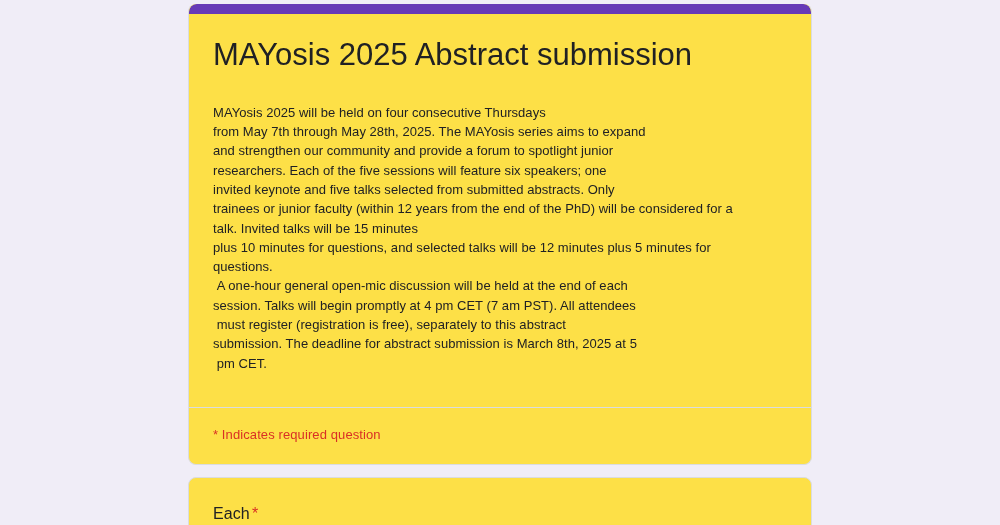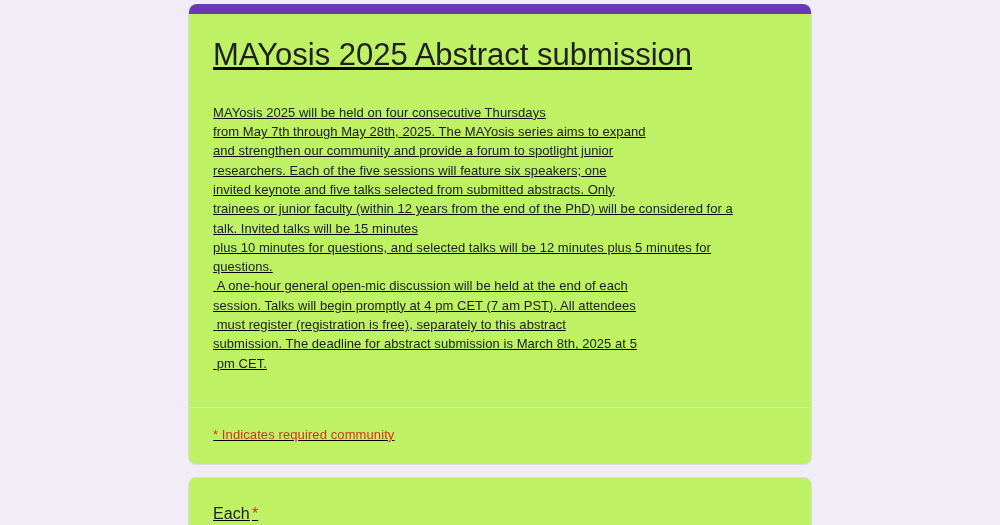--- a/index.html
+++ b/index.html
@@ -21,25 +21,24 @@
     position: relative;
     background: #f0edf7;
     padding-top: 4px;
   }
   .form-wrap {
     width: 624px;
     margin: 0 auto;
   }
   
   .card {
-    background: #bef264;
+    background: #fde047;
     border: 1px solid #dadce0;
     border-radius: 8px;
     position: relative;
-    text-decoration: underline;
   }
   .header-card {
     border-top: none;
     border-radius: 8px;
     overflow: hidden;
   }
   .accent-bar {
     height: 10px;
     width: 100%;
     background: #673ab7;
@@ -113,21 +112,21 @@
 talk. Invited talks will be 15 minutes
 plus 10 minutes for questions, and selected talks will be 12 minutes plus 5 minutes for
 questions.
  A one-hour general open-mic discussion will be held at the end of each
 session. Talks will begin promptly at 4 pm CET (7 am PST). All attendees
  must register (registration is free), separately to this abstract
 submission. The deadline for abstract submission is March 8th, 2025 at 5
  pm CET.</div>
       </div>
       <div class="divider"></div>
-      <div class="required-note">* Indicates required community</div>
+      <div class="required-note">* Indicates required question</div>
     </div>
 
     <div class="card question-card">
       <div class="question-title">
         <span>Each</span><span class="asterisk">*</span>
       </div>
     </div>
 
   </div>
 </div>

